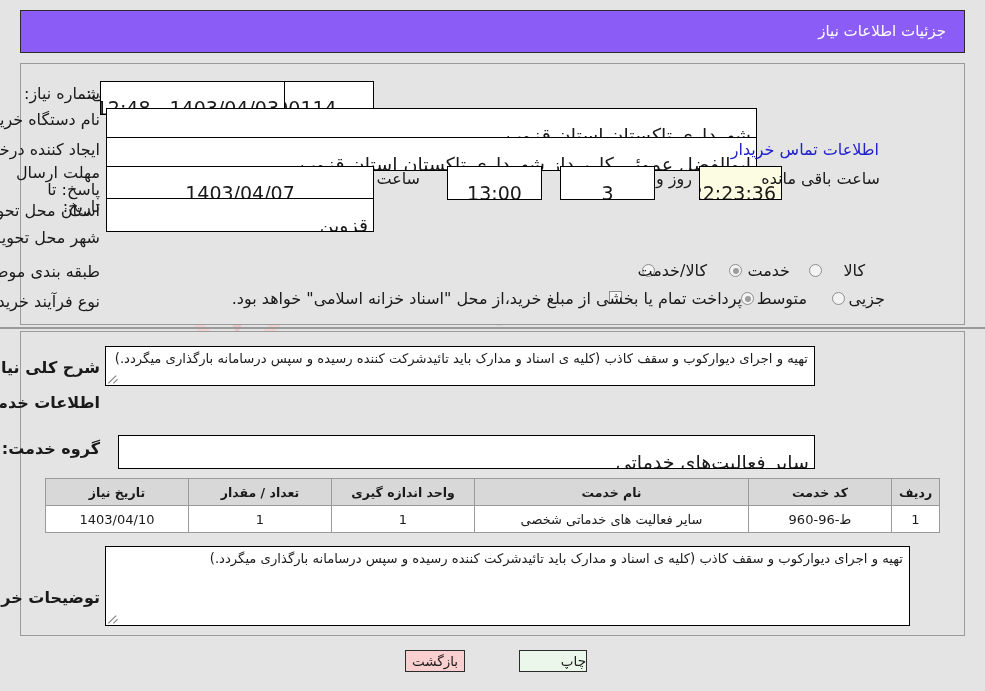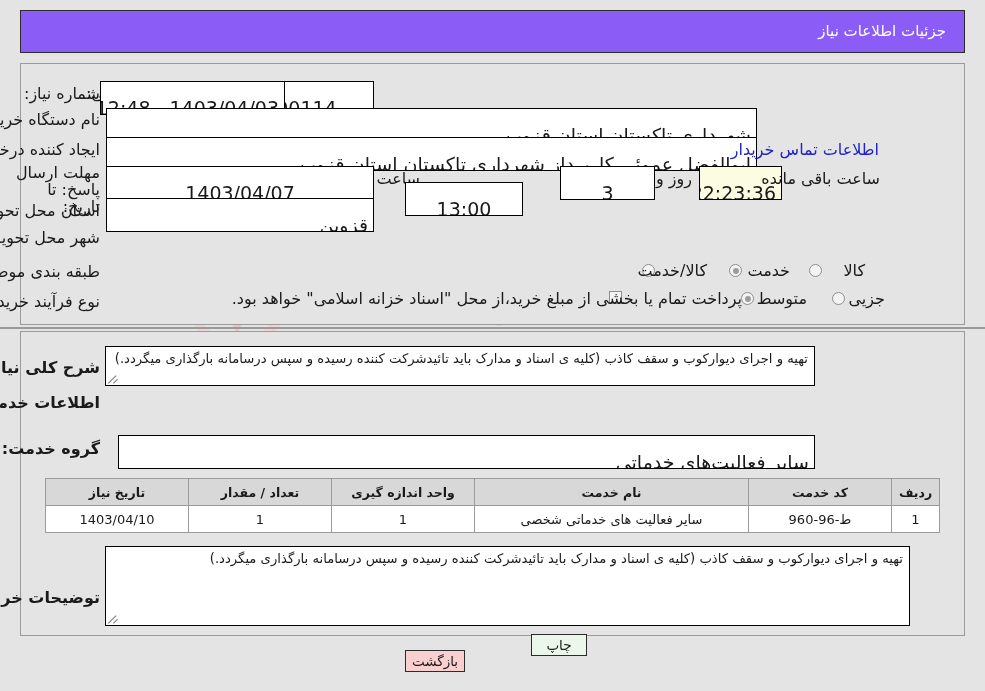--- a/index.html
+++ b/index.html
@@ -235,21 +235,21 @@
   <div class="lbl" style="right:885px; top:110px;">نام دستگاه خریدار:</div>
   <div class="inp r" style="right:228px; top:108px; width:651px;">شهرداری تاکستان استان قزوین</div>
 
   <div class="lbl" style="right:885px; top:140px;">ایجاد کننده درخواست:</div>
   <div class="inp r" style="right:228px; top:137px; width:651px;">ابوالفضل عموئی کاربرداز شهرداری تاکستان استان قزوین</div>
   <div class="lbl lnk" style="right:106px; top:140px; cursor:pointer;">اطلاعات تماس خریدار</div>
 
   <div class="lbl" style="right:885px; top:164px; white-space:normal; width:85px; line-height:17px;">مهلت ارسال پاسخ: تا تاریخ:</div>
   <div class="inp" style="right:611px; top:166px; width:268px;">1403/04/07</div>
   <div class="lbl" style="right:565px; top:169px;">ساعت</div>
-  <div class="inp" style="right:462px; top:166px; width:118px;margin-top:16px;">13:00</div>
+  <div class="inp" style="right:443px; top:166px; width:95px;">13:00</div>
   <div class="inp" style="right:330px; top:166px; width:95px;">3</div>
   <div class="lbl" style="right:293px; top:169px;">روز و</div>
   <div class="inp yl" style="right:203px; top:166px; width:83px;">22:23:36</div>
   <div class="lbl" style="right:105px; top:169px;">ساعت باقی مانده</div>
 
   <div class="lbl" style="right:885px; top:201px;">استان محل تحویل:</div>
   <div class="inp r" style="right:611px; top:198px; width:268px;">قزوین</div>
 
   <div class="lbl" style="right:885px; top:228px;">شهر محل تحویل:</div>
 
@@ -313,16 +313,16 @@
 
   <div class="lbl b" style="right:885px; top:588px;">توضیحات خریدار:</div>
   <div class="tarea" style="right:75px; top:546px; width:805px; height:80px;">
     <span>تهیه و اجرای دیوارکوب و سقف کاذب (کلیه ی اسناد و مدارک باید تائیدشرکت کننده رسیده و سپس درسامانه بارگذاری میگردد.)</span>
     <span class="resize-grip">
       <i style="width:11px; transform:rotate(-45deg); left:0px; top:11px;"></i>
       <i style="width:6px;  transform:rotate(-45deg); left:5px; top:11px;"></i>
     </span>
   </div>
 
-  <div class="btn print" style="right:398px; top:634px; width:56px;">چاپ</div>
+  <div class="btn print" style="right:398px; top:650px; width:68px;text-align:right;">چاپ</div>
   <div class="btn back" style="right:520px; top:650px; width:60px;">بازگشت</div>
 
 </div>
 
 </body></html>

